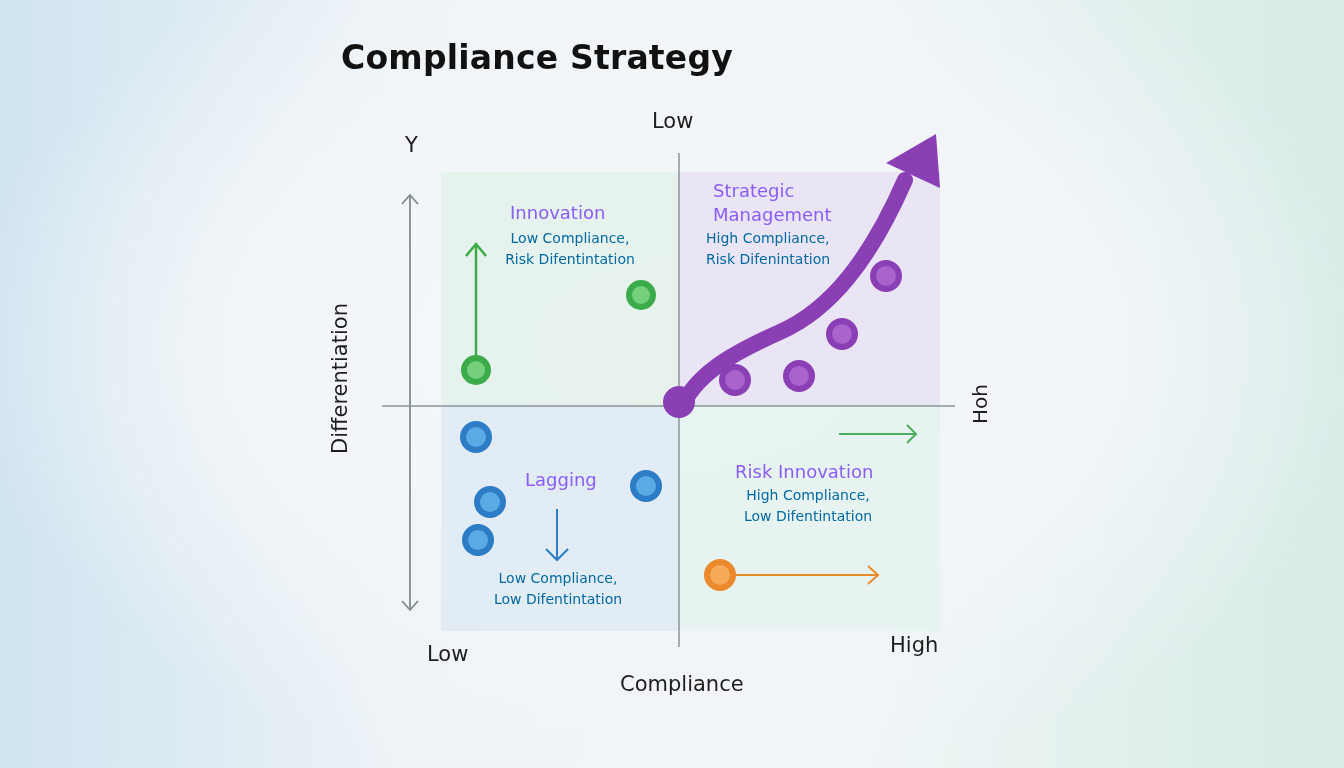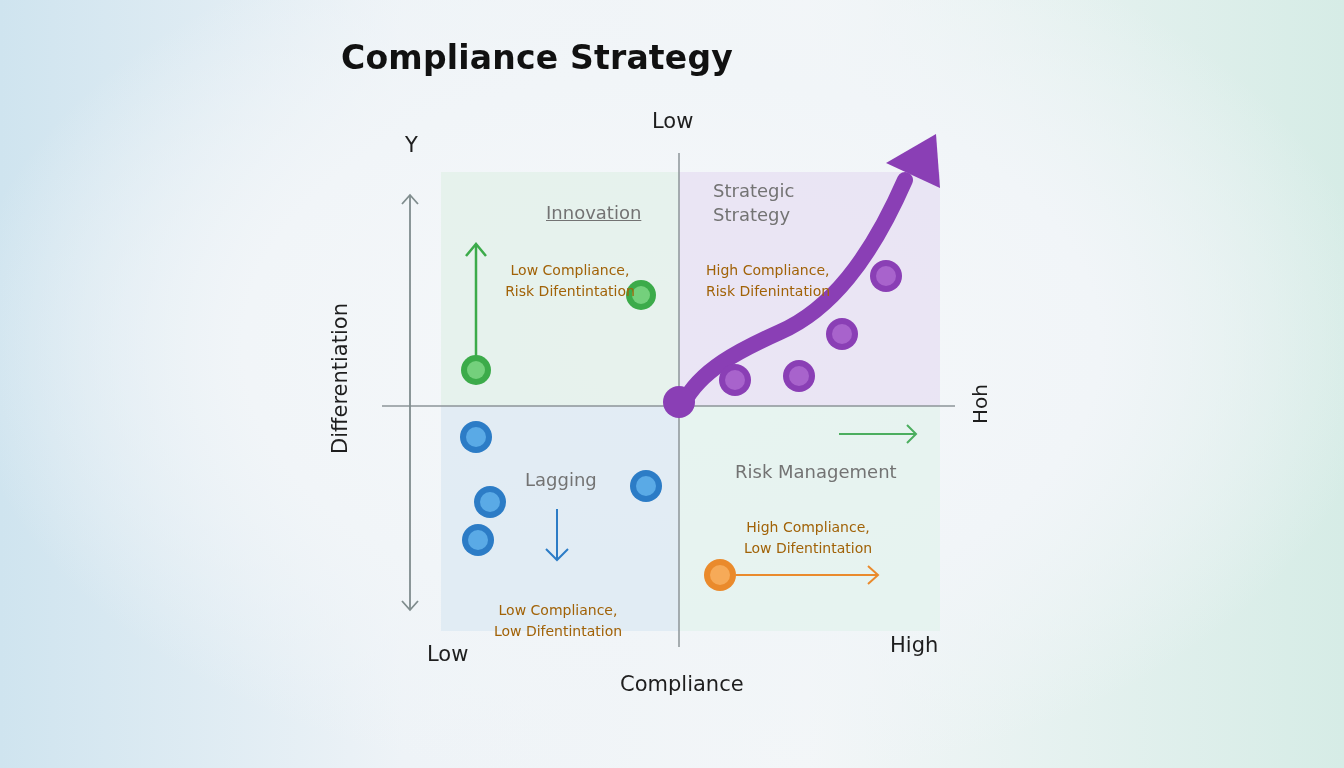--- a/index.html
+++ b/index.html
@@ -10,22 +10,22 @@
       radial-gradient(ellipse at 50% 45%, #f6f8fa 0%, #f1f5f8 45%, rgba(241,245,248,0) 75%),
       linear-gradient(90deg, #cfe4ef 0%, #eef3f7 30%, #f3f6f8 60%, #d6ece6 100%);
   }
   .abs { position:absolute; }
   .title { left:0; width:1074px; top:38px; text-align:center; font-size:33px; font-weight:bold; color:#111; letter-spacing:0.2px; }
   .quad { position:absolute; }
   .q-tl { left:441px; top:172px; width:238px; height:234px; background:rgba(225,240,232,0.75); }
   .q-tr { left:679px; top:172px; width:261px; height:234px; background:rgba(232,226,243,0.85); }
   .q-bl { left:441px; top:406px; width:238px; height:225px; background:rgba(222,234,243,0.85); }
   .q-br { left:679px; top:406px; width:261px; height:225px; background:rgba(228,242,238,0.8); }
-  .lbl { position:absolute; font-size:18px; color:#737373; }
-  .sub { position:absolute; font-size:14px; color:#a16207; text-align:center; line-height:21px;margin-top:32px; }
+  .lbl { position:absolute; font-size:18px; color:#8b5cf6; }
+  .sub { position:absolute; font-size:14px; color:#0369a1; text-align:center; line-height:21px; }
   .axis-txt { position:absolute; font-size:21px; color:#1e1e1e; }
   svg.overlay { position:absolute; left:0; top:0; }
 </style>
 </head>
 <body>
 
 <div class="abs title">Compliance Strategy</div>
 
 <div class="quad q-tl"></div>
 <div class="quad q-tr"></div>
@@ -103,38 +103,38 @@
 </svg>
 
 <div class="axis-txt" style="left:405px; top:133px;">Y</div>
 <div class="axis-txt" style="left:652px; top:109px;">Low</div>
 <div class="axis-txt" style="left:427px; top:642px;">Low</div>
 <div class="axis-txt" style="left:890px; top:633px;">High</div>
 <div class="axis-txt" style="left:620px; top:672px;">Compliance</div>
 <div class="axis-txt" style="left:280px; top:382px; width:120px; text-align:center; transform:rotate(-90deg);">Differentiation</div>
 <div class="axis-txt" style="left:955px; top:392px; width:50px; text-align:center; transform:rotate(-90deg); font-size:20px;">Hoh</div>
 
-<div class="lbl" style="left:546px; top:202px;text-decoration:underline;">Innovation</div>
+<div class="lbl" style="left:510px; top:202px;">Innovation</div>
 <div class="sub" style="left:490px; top:228px; width:160px;">
   <div>Low Compliance,</div>
   <div>Risk Difentintation</div>
 </div>
 
 <div class="lbl" style="left:713px; top:179px; line-height:24px;">
   <div>Strategic</div>
-  <div>Strategy</div>
+  <div>Management</div>
 </div>
 <div class="sub" style="left:706px; top:228px; text-align:left;">
   <div>High Compliance,</div>
   <div>Risk Difenintation</div>
 </div>
 
 <div class="lbl" style="left:525px; top:469px;text-align:center;">Lagging</div>
 <div class="sub" style="left:478px; top:568px; width:160px;">
   <div>Low Compliance,</div>
   <div>Low Difentintation</div>
 </div>
 
-<div class="lbl" style="left:735px; top:461px;">Risk Management</div>
+<div class="lbl" style="left:735px; top:461px;">Risk Innovation</div>
 <div class="sub" style="left:728px; top:485px; width:160px;">
   <div>High Compliance,</div>
   <div>Low Difentintation</div>
 </div>
 
 </body></html>

